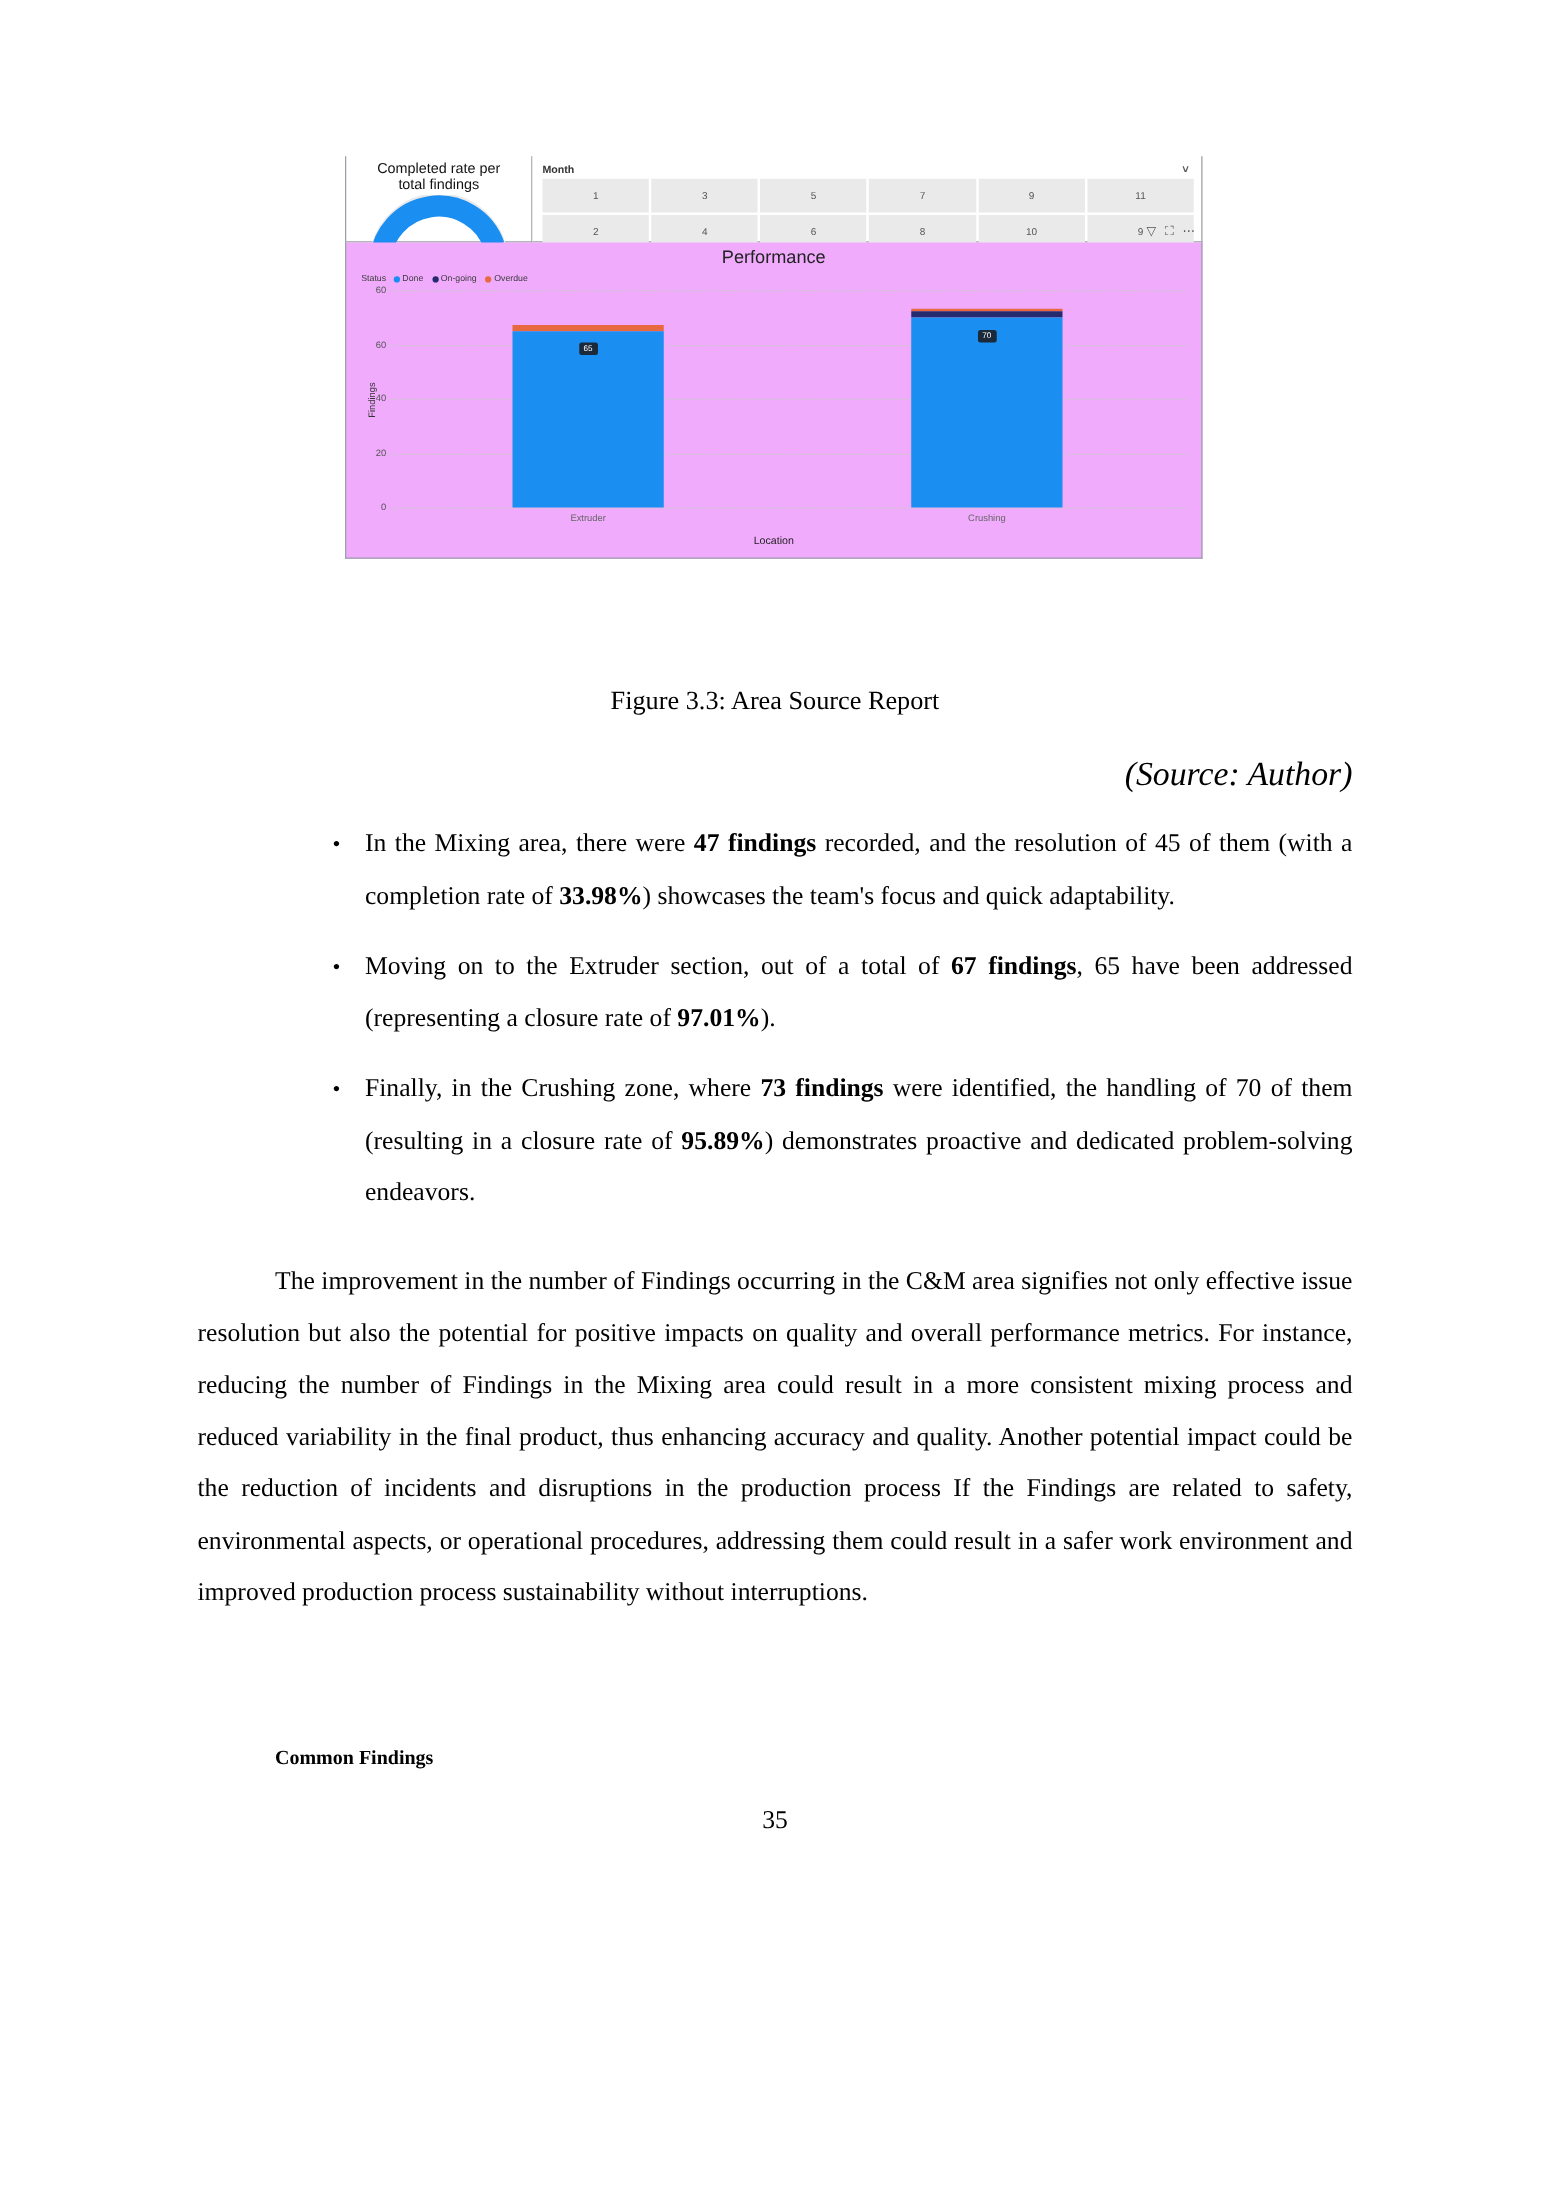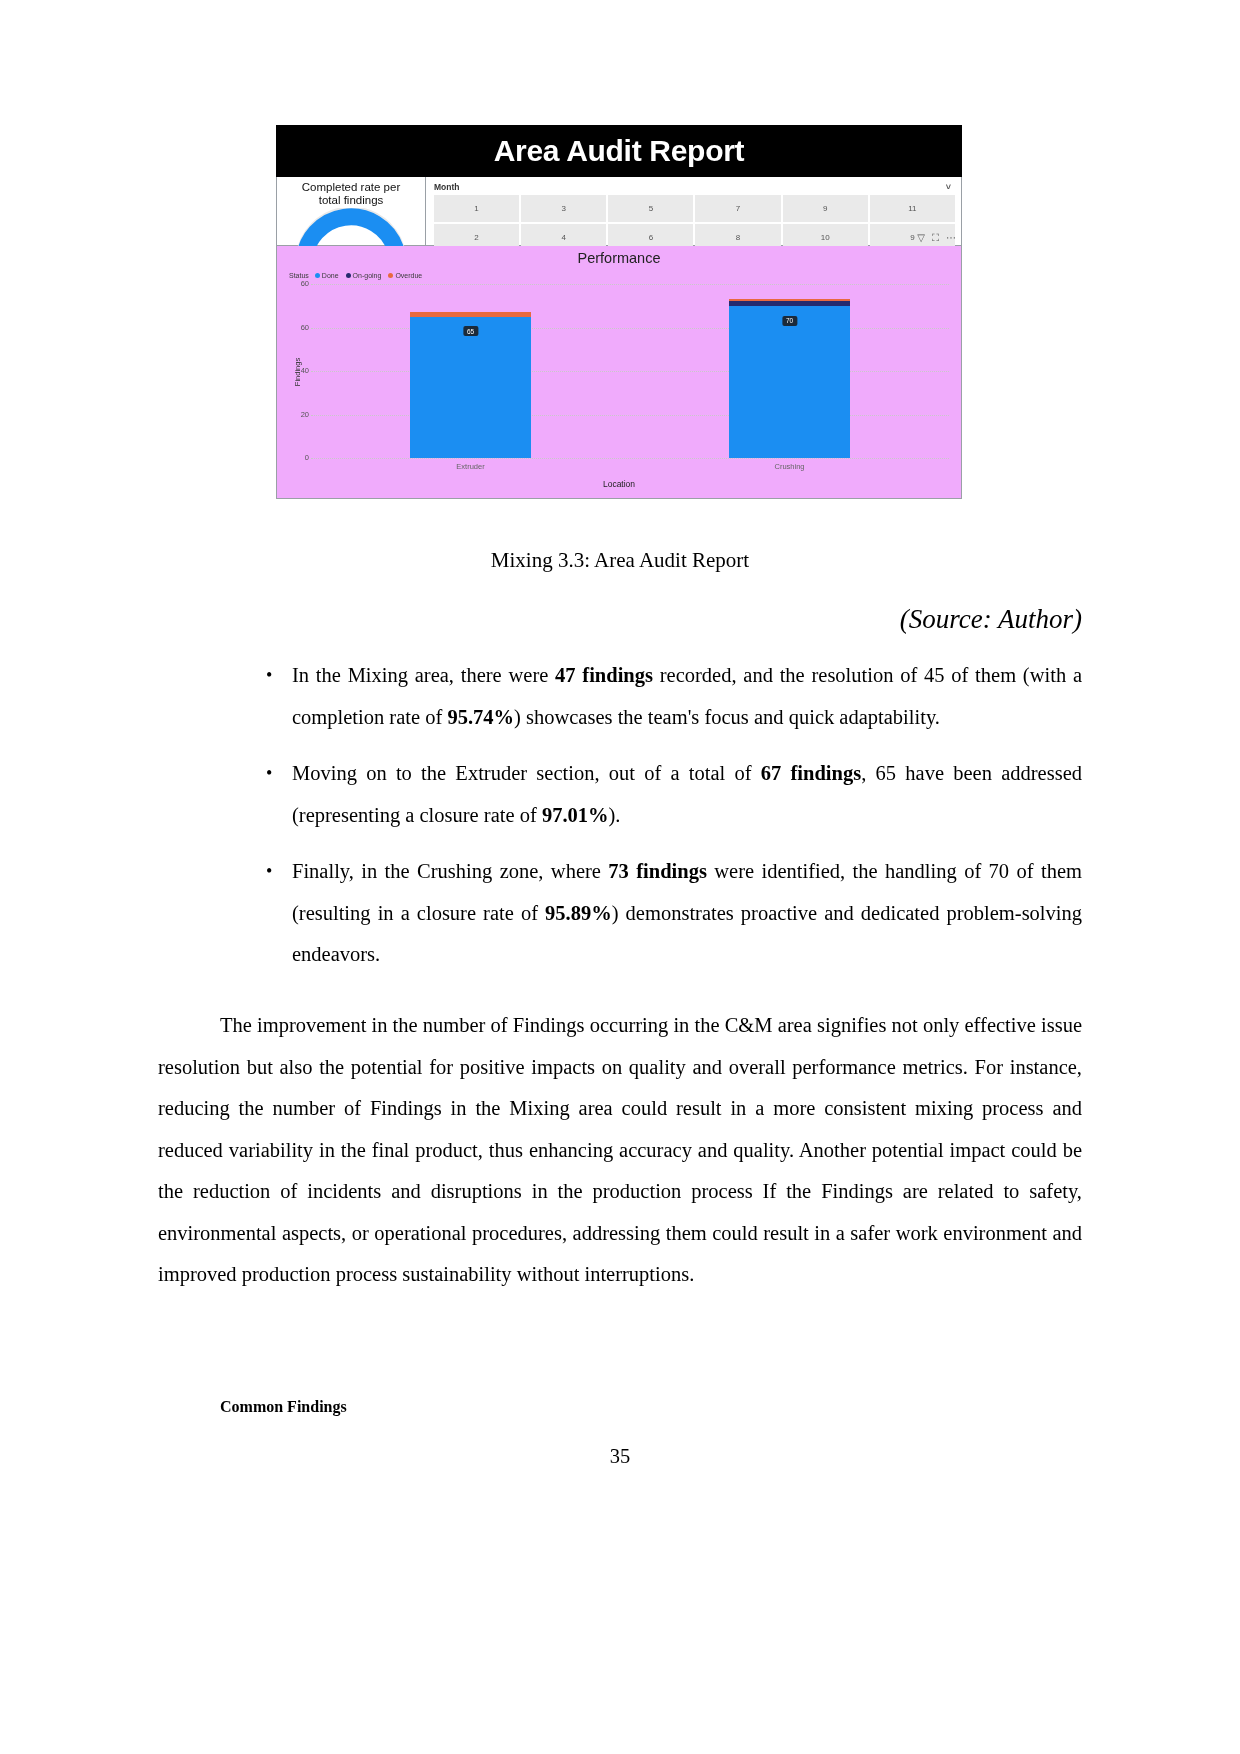--- a/index.html
+++ b/index.html
@@ -334,21 +334,20 @@
   b { font-weight: bold; }
 </style>
 </head>
 <body>
 
 <div class="page">
 
   <div class="figure-wrap">
     <div class="dash">
 
-      <div class="dash-title">Area Audit Report</div>
 
       <div class="dash-top">
 
         <div class="gauge-card">
           <div class="gauge-title">
             <span>Completed rate per</span><br>
             <span>total findings</span>
           </div>
           <div class="gauge-area">
             <svg class="gauge-svg" width="112" height="56" viewBox="0 0 112 56">
@@ -442,28 +441,28 @@
               <span class="xtick">Crushing</span>
             </div>
           </div>
         </div>
 
         <div class="xaxis-label">Location</div>
       </div>
     </div>
   </div>
 
-  <div class="caption">Mixing 3.3: Area Audit Report</div>
+  <div class="caption">Figure 3.3: Area Source Report</div>
 
   <div class="source">(Source: Author)</div>
 
   <ul class="bullets">
     <li>
       In the Mixing area, there were <b>47 findings</b> recorded, and the resolution of
-      45 of them (with a completion rate of <b>95.74%</b>) showcases the team's focus
+      45 of them (with a completion rate of <b>33.98%</b>) showcases the team's focus
       and quick adaptability.
     </li>
     <li>
       Moving on to the Extruder section, out of a total of <b>67 findings</b>, 65 have
       been addressed (representing a closure rate of <b>97.01%</b>).
     </li>
     <li>
       Finally, in the Crushing zone, where <b>73 findings</b> were identified, the
       handling of 70 of them (resulting in a closure rate of <b>95.89%</b>)
       demonstrates proactive and dedicated problem-solving endeavors.

